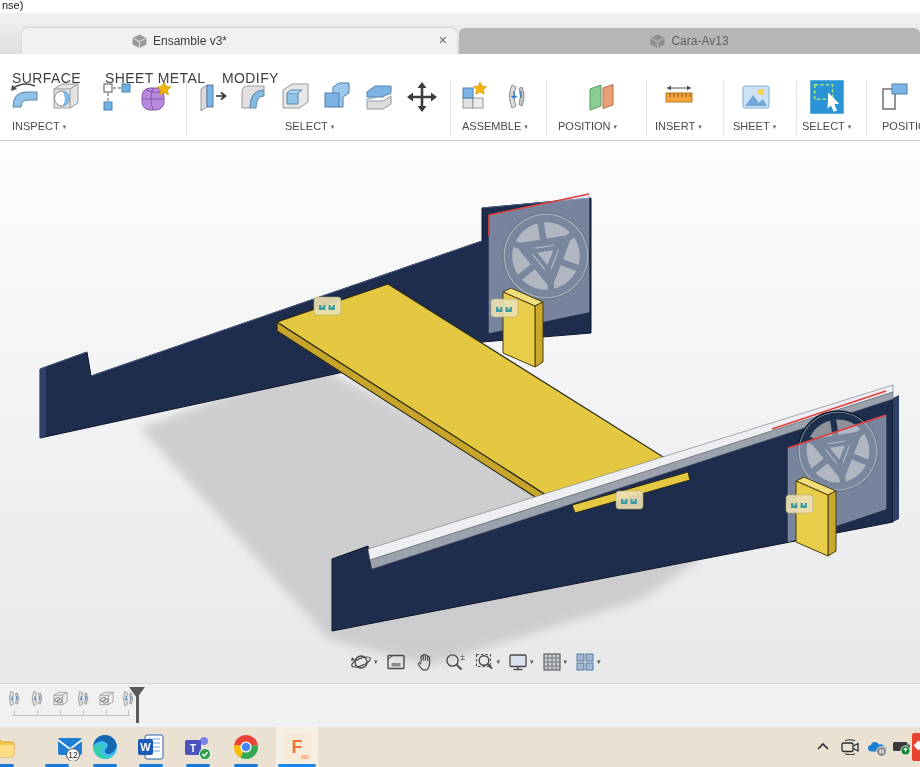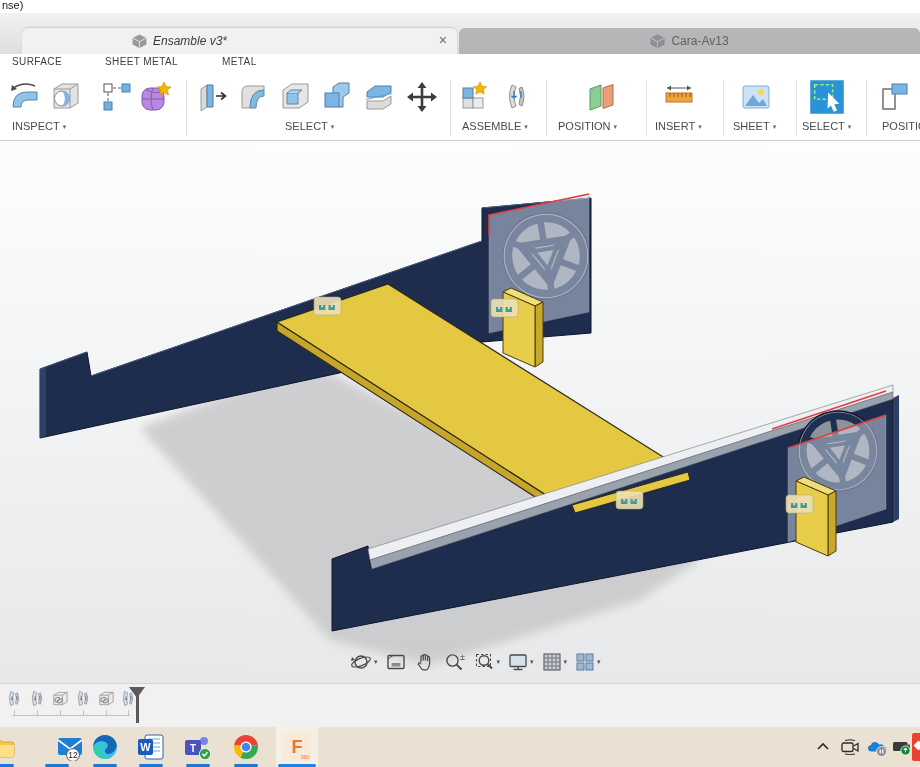--- a/index.html
+++ b/index.html
@@ -6,27 +6,27 @@
   body{width:920px;height:767px;position:relative;overflow:hidden;
        font-family:"Liberation Sans", sans-serif;-webkit-font-smoothing:antialiased;}
   .abs{position:absolute;}
   
   #titlebar{left:0;top:0;width:920px;height:13px;background:#fff;font-size:11px;color:#1a1a1a;}
   #titlebar span{position:absolute;left:2px;top:-1px;text-align:right;}
   
   #tabbar{left:0;top:13px;width:920px;height:41px;background:linear-gradient(#f2f2f2,#dedede);}
   .doctab{position:absolute;top:15px;height:26px;border-radius:6px 6px 0 0;display:flex;align-items:center;font-size:12px;}
   #tab-active{left:22px;width:435px;background:#f1f1f2;color:#3c3c3c;box-shadow:0 -1px 2px rgba(0,0,0,.12);}
-  #tab-active .tabinner{margin:0 auto;display:flex;align-items:center;gap:6px;transform:translateX(-60px);font-style:italic;}
+  #tab-active .tabinner{margin:0 auto;display:flex;align-items:center;gap:6px;transform:translateX(-60px);}
   #tab-inactive{left:459px;width:461px;background:#b4b6b8;color:#606060;}
   #tab-inactive .tabinner{margin:4px auto;display:flex;align-items:center;gap:6px;}
   .tabclose{position:absolute;right:10px;top:4px;font-size:14px;color:#666;cursor:default;}
   
   #ribbon{left:0;top:54px;width:920px;height:87px;background:#fff;border-bottom:1px solid #cfcfcf;box-sizing:border-box;}
-  .rtab{position:absolute;top:2px;font-size:10px;letter-spacing:.4px;color:#3d3d3d;}
+  .rtab{position:absolute;top:16px;font-size:14px;letter-spacing:.4px;color:#3d3d3d;}
   .ric{position:absolute;top:26px;width:34px;height:34px;}
   .ric svg{display:block;width:100%;height:100%;}
   .gdiv{position:absolute;top:26px;height:56px;width:1px;background:#e2e2e2;}
   .glabel{position:absolute;top:66px;font-size:11px;color:#4a4a4a;white-space:nowrap;}
   .glabel .car{font-size:7px;color:#6a6a6a;vertical-align:1px;margin-left:3px;}
   
   #viewport{left:0;top:141px;width:920px;height:542px;}
   #navbar{left:349px;top:649px;height:25px;display:flex;align-items:center;gap:7px;}
   #navbar .nv{display:flex;align-items:center;}
   #navbar svg{display:block;}
@@ -75,21 +75,21 @@
           <path d="M1 4.5 L8 8 L15 4.5 M8 8 V14.5" stroke="#c3c5c7" stroke-width=".9" fill="none"></path>
         </svg>
       <span>Cara-Av13</span>
     </div>
   </div>
 </div>
 
 <div class="abs" id="ribbon">
   <span class="rtab" style="left:12px">SURFACE</span>
   <span class="rtab" style="left:105px">SHEET METAL</span>
-  <span class="rtab" style="left:222px">METAL</span>
+  <span class="rtab" style="left:222px">MODIFY</span>
 
   <div class="ric" style="left:8px">
       <svg viewBox="0 0 34 34">
         <path d="M4 9 Q15 1 27 6" fill="none" stroke="#4a4a4a" stroke-width="1.4"></path>
         <path d="M4 5 L3 11 L9 9 Z" fill="#4a4a4a"></path>
         <path d="M5 27 Q5 12 19 12 L29 12 L29 20 L20 20 Q13 20 13 27 Z" fill="#8fc3e8" stroke="#5b85a8"></path>
       </svg>
     </div>
   <div class="ric" style="left:48px">
       <svg viewBox="0 0 34 34">

